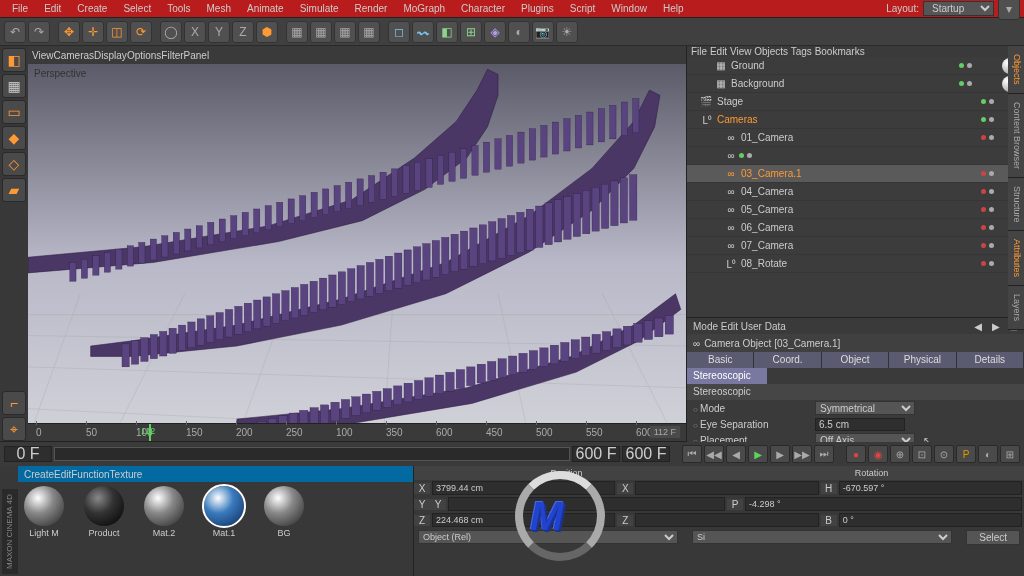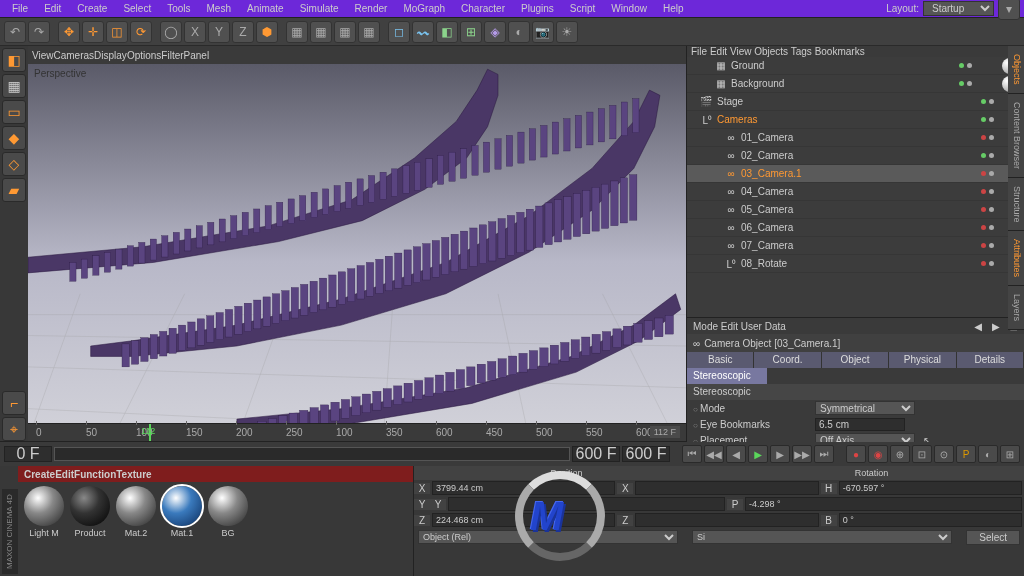--- a/index.html
+++ b/index.html
@@ -1,17 +1,17 @@
 <!DOCTYPE html>
 <html><head>
 <meta charset="utf-8">
 <style>
 * { margin: 0; padding: 0; box-sizing: border-box; font-family: Arial, sans-serif; font-size: 10px; user-select: none; }
 body { background: #404040; color: #ccc; width: 1024px; height: 576px; overflow: hidden; position: relative; }
-.menubar { height: 18px; background: #6d28d9; display: flex; align-items: center; padding: 0 4px; border-bottom: 1px solid #222; }
+.menubar { height: 18px; background: #b91c1c; display: flex; align-items: center; padding: 0 4px; border-bottom: 1px solid #222; }
 .menubar .menu-item { padding: 2px 8px; cursor: pointer; }
 .menubar .spacer { flex: 1; }
 .menubar .layout-group { display: flex; align-items: center; gap: 4px; }
 .menubar select { background: #555; color: #ccc; border: 1px solid #333; font-size: 10px; padding: 0 12px 0 4px; }
 .toolbar { height: 28px; background: #404040; display: flex; align-items: center; padding: 2px 4px; gap: 2px; border-bottom: 1px solid #2a2a2a; }
 .tool-btn { width: 22px; height: 22px; background: #505050; border: 1px solid #333; border-radius: 3px; display: flex; align-items: center; justify-content: center; cursor: pointer; font-size: 12px; color: #aaa; }
 .tool-btn.orange { color: #ff9933; }
 .tool-btn.sep { width: 4px; background: none; border: none; }
 .main-area { display: flex; height: 395px; }
 .left-icons { width: 28px; background: #383838; display: flex; flex-direction: column; padding-top: 2px; gap: 2px; }
@@ -49,22 +49,22 @@
 .prop-row input[type="text"] { background: #2e2e2e; border: 1px solid #222; color: #ccc; width: 90px; height: 13px; font-size: 10px; padding: 0 3px; }
 .prop-row select { background: #555; border: 1px solid #333; color: #ccc; width: 100px; height: 14px; font-size: 10px; }
 .prop-row .chk { width: 11px; height: 11px; background: #2a2a2a; border: 1px solid #555; display: inline-flex; align-items: center; justify-content: center; font-size: 8px; color: #6c6; }
 .bottom-zone { height: 135px; display: flex; flex-direction: column; background: #383838; border-top: 1px solid #222; }
 .playback-row { height: 24px; display: flex; align-items: center; padding: 0 4px; gap: 2px; background: #3a3a3a; }
 .fbox { background: #2e2e2e; border: 1px solid #222; color: #ccc; width: 48px; height: 16px; font-size: 16px; text-align: center; }
 .play-btn { width: 20px; height: 18px; background: #4a4a4a; border: 1px solid #2a2a2a; border-radius: 2px; display: flex; align-items: center; justify-content: center; font-size: 10px; cursor: pointer; color: #aaa; }
 .play-btn.play { color: #5bd65b; }
 .bottom-split { flex: 1; display: flex; }
 .materials { width: 395px; background: #383838; display: flex; flex-direction: column; }
-.mat-menu { height: 16px; display: flex; align-items: center; padding: 0 6px; gap: 12px; background: #7f1d1d; font-weight: bold; }
-.mat-shelf { flex: 1; display: flex; align-items: flex-start; padding: 4px; gap: 2px; }
+.mat-menu { height: 16px; display: flex; align-items: center; padding: 0 6px; gap: 12px; background: #0369a1; }
+.mat-shelf { flex: 1; display: flex; align-items: flex-start; padding: 4px; gap: 16px; }
 .mat-item { display: flex; flex-direction: column; align-items: center; gap: 2px; width: 44px; }
 .mat-ball { width: 40px; height: 40px; border-radius: 50%; background: radial-gradient(circle at 35% 30%, #fff, #888 40%, #222); }
 .mat-ball.blue { background: radial-gradient(circle at 35% 30%, #fff, #3a7abd 40%, #0a2a5a); }
 .mat-ball.dark { background: radial-gradient(circle at 35% 30%, #888, #333 40%, #000); }
 .mat-lbl { font-size: 9px; color: #ccc; text-align: center; white-space: nowrap; overflow: hidden; width: 44px; }
 .coords { flex: 1; background: #383838; border-left: 1px solid #222; display: flex; flex-direction: column; }
 .coord-header { height: 14px; display: flex; background: #424242; }
 .coord-header div { flex: 1; text-align: center; font-size: 9px; line-height: 14px; }
 .coord-row { height: 16px; display: flex; align-items: center; }
 .coord-row .axis { width: 16px; text-align: center; font-size: 10px; background: #424242; }
@@ -379,21 +379,20 @@
           <span class="oi">∞</span>
           <span class="name" style="">01_Camera</span>
           <span class="dots">
             <span class="dot" style="background:#c44"></span>
             <span class="dot" style="background:#aaa"></span>
           </span>
         </div>
         <div class="tree-row ">
           <span class="indent" style="width:30px"></span>
           <span class="oi">∞</span>
-          <span class="name" style="">02_Camera</span>
           <span class="dots">
             <span class="dot" style="background:#6c6"></span>
             <span class="dot" style="background:#aaa"></span>
           </span>
         </div>
         <div class="tree-row sel">
           <span class="indent" style="width:30px"></span>
           <span class="oi">∞</span>
           <span class="name" style="color:#ff9933">03_Camera.1</span>
           <span class="dots">
@@ -468,21 +467,21 @@
           <div class="attr-tab">Details</div>
         </div>
       <div class="sub-tab">Stereoscopic</div>
       <div class="props-header">Stereoscopic</div>
 
       <div class="prop-row">
           <span class="plabel">Mode</span>
           <select><option>Symmetrical</option></select>
         </div>
       <div class="prop-row">
-          <span class="plabel">Eye Bookmarks</span>
+          <span class="plabel">Eye Separation</span>
           <input type="text" value="6.5 cm" style="">
         </div>
       <div class="prop-row">
           <span class="plabel">Placement</span>
           <select><option>Off Axis</option></select>
           <span style="margin-left:4px">↖</span>
         </div>
       <div class="prop-row">
           <span class="plabel">Show All Cameras</span>
           <span class="chk">✓</span>

